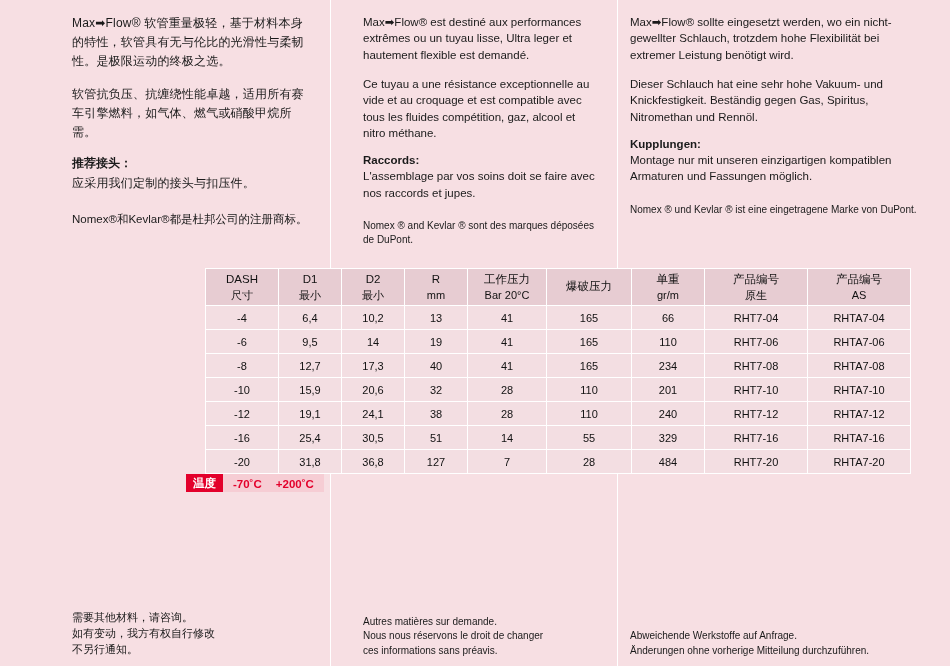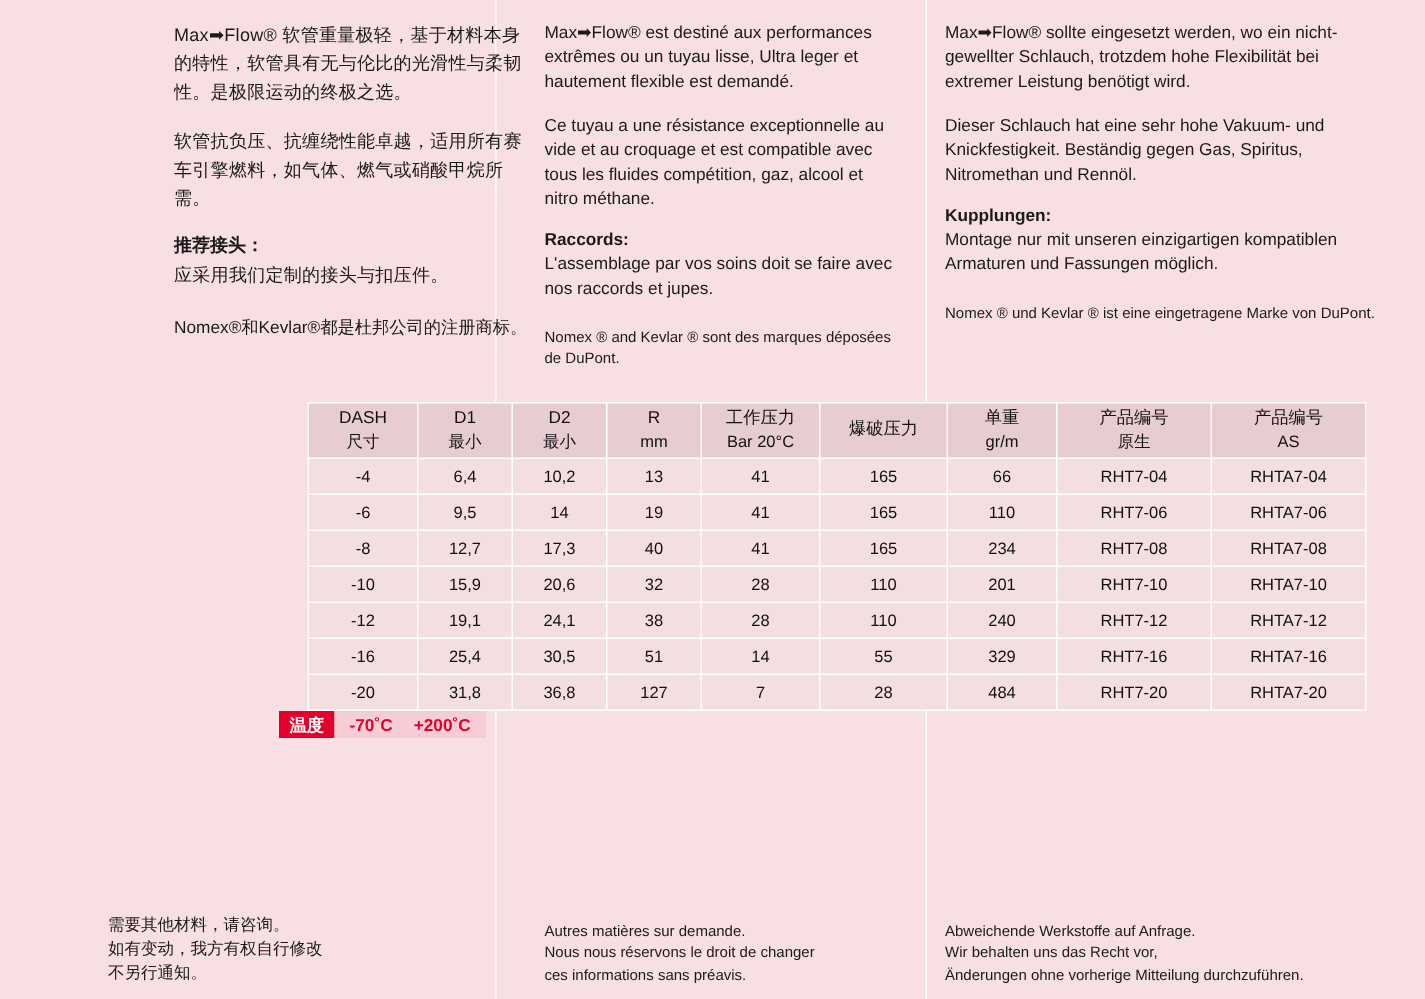--- a/index.html
+++ b/index.html
@@ -29,21 +29,21 @@
     background: #ffffff;
   }
   .divider.d1 { left: 330px; }
   .divider.d2 { left: 617px; }
 
   .col {
     position: absolute;
     top: 0;
     box-sizing: border-box;
   }
-  .col.c1 { left: 0; width: 330px; padding: 14px 22px 0 72px; margin-left: 44px; }
+  .col.c1 { left: 0; width: 330px; padding: 14px 22px 0 72px; }
   .col.c2 { left: 331px; width: 286px; padding: 14px 20px 0 32px; }
   .col.c3 { left: 618px; width: 332px; padding: 14px 24px 0 12px; }
 
   .para {
     margin: 0 0 13px 0;
     font-size: 11.5px;
     line-height: 1.42;
   }
   .para.cn {
     font-size: 12px;
@@ -114,20 +114,21 @@
     align-items: stretch;
     height: 18px;
     font-size: 11.5px;
     font-weight: bold;
   }
   .temp-label {
     background: #e3002b;
     color: #ffffff;
     padding: 2px 7px 0 7px;
     line-height: 16px;
+    font-family: Liberation Mono, monospace;
   }
   .temp-values {
     background: #f6cdd4;
     color: #e3002b;
     padding: 2px 10px 0 10px;
     line-height: 16px;
     display: flex;
     gap: 14px;
     text-align: right;
   }
@@ -314,17 +315,16 @@
     <p>如有变动，我方有权自行修改</p>
     <p>不另行通知。</p>
   </div>
   <div class="footer f2">
     <p>Autres matières sur demande.</p>
     <p>Nous nous réservons le droit de changer</p>
     <p>ces informations sans préavis.</p>
   </div>
   <div class="footer f3">
     <p>Abweichende Werkstoffe auf Anfrage.</p>
-    <p>Wir behalten uns das Recht vor,</p>
     <p>Änderungen ohne vorherige Mitteilung durchzuführen.</p>
   </div>
 
 </div>
 
 </body></html>

